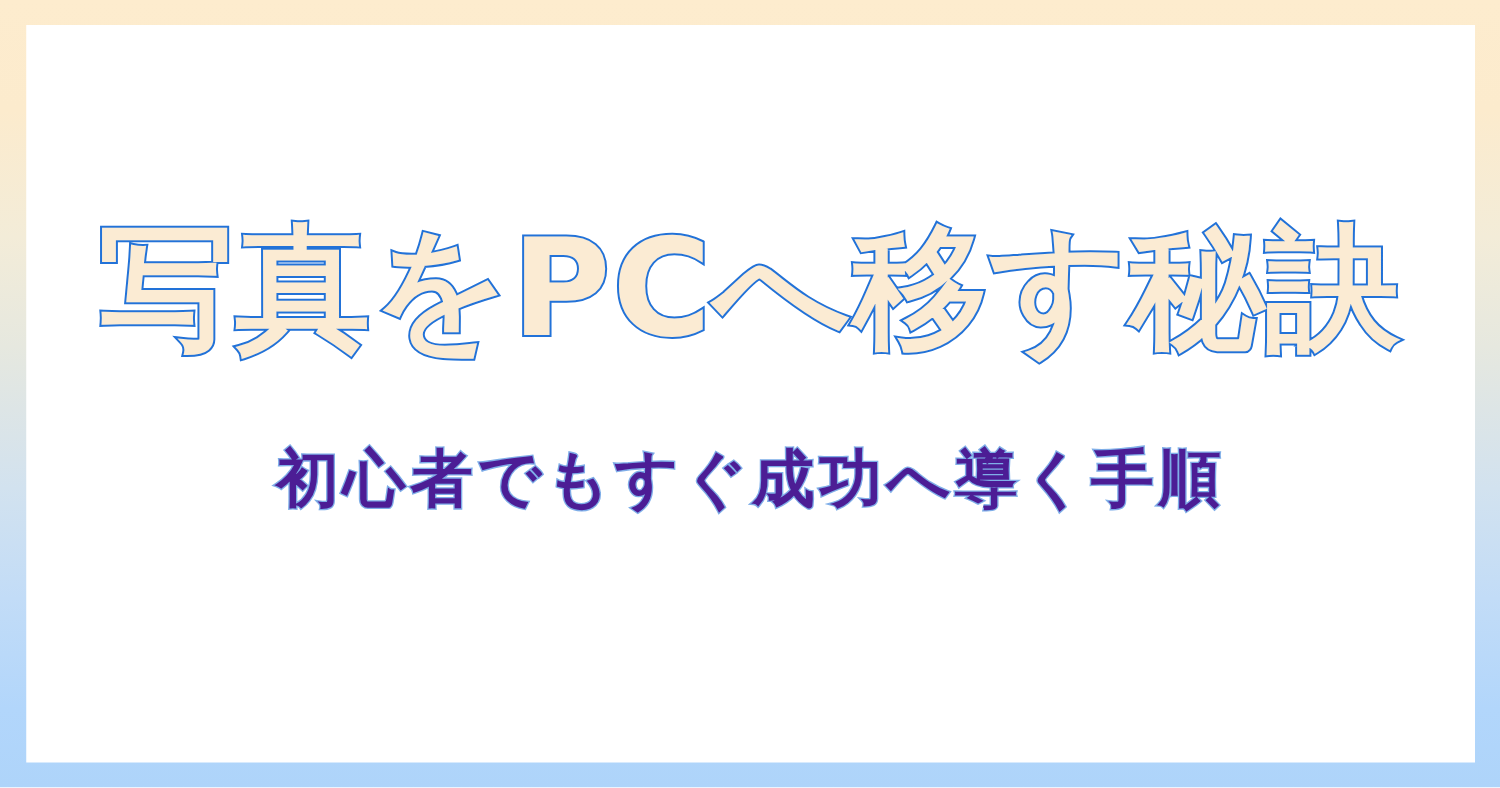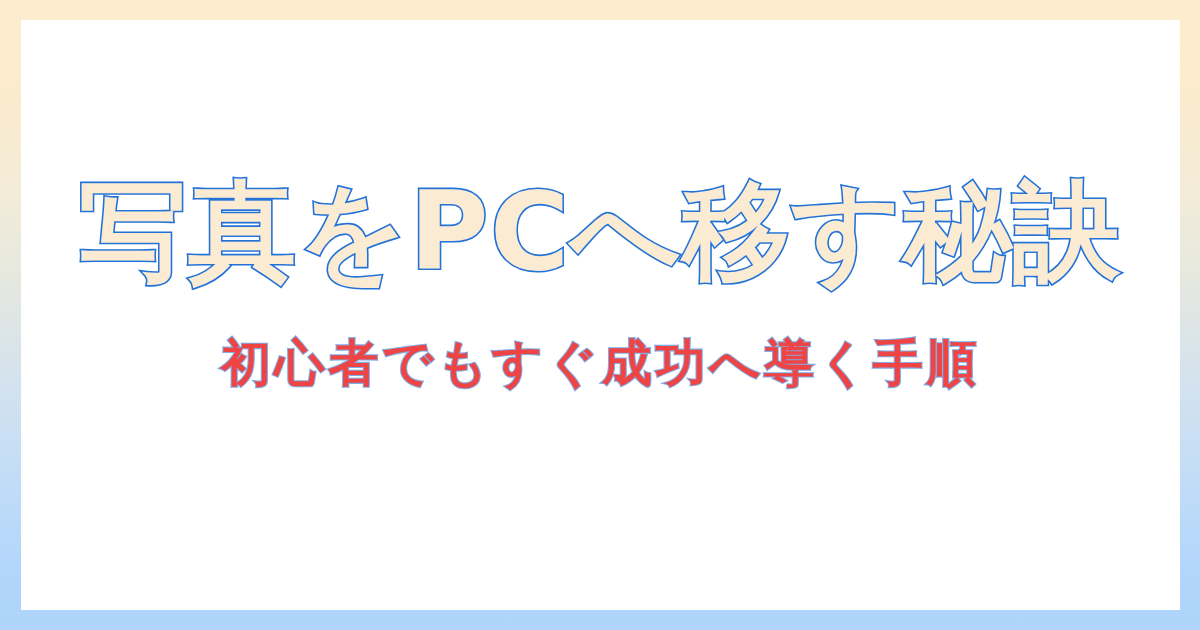--- a/index.html
+++ b/index.html
@@ -47,20 +47,21 @@
   .content {
     position: absolute;
     left: 21px;
     top: 20px;
     width: 1159px;
     height: 436px;
     display: flex;
     flex-direction: column;
     align-items: center;
     justify-content: flex-start;
+    gap: 20px;
   }
 
   .title-wrap {
     margin-top: 158px;
     width: 100%;
     text-align: center;
     line-height: 1;
   }
 
   .subtitle-wrap {
@@ -82,21 +83,21 @@
     paint-order: stroke fill;
     white-space: nowrap;
   }
 
   .subheadline {
     display: inline-block;
     font-family: "DejaVu Sans", "Liberation Sans", sans-serif;
     font-weight: 700;
     font-size: 50px;
     letter-spacing: 0.075em;
-    color: #ef4444;
+    color: #4c1d95;
     -webkit-text-stroke: 2.1px #7faee8;
     paint-order: stroke fill;
     white-space: nowrap;
   }
 </style>
 </head>
 <body>
 
 <div id="banner">
 

